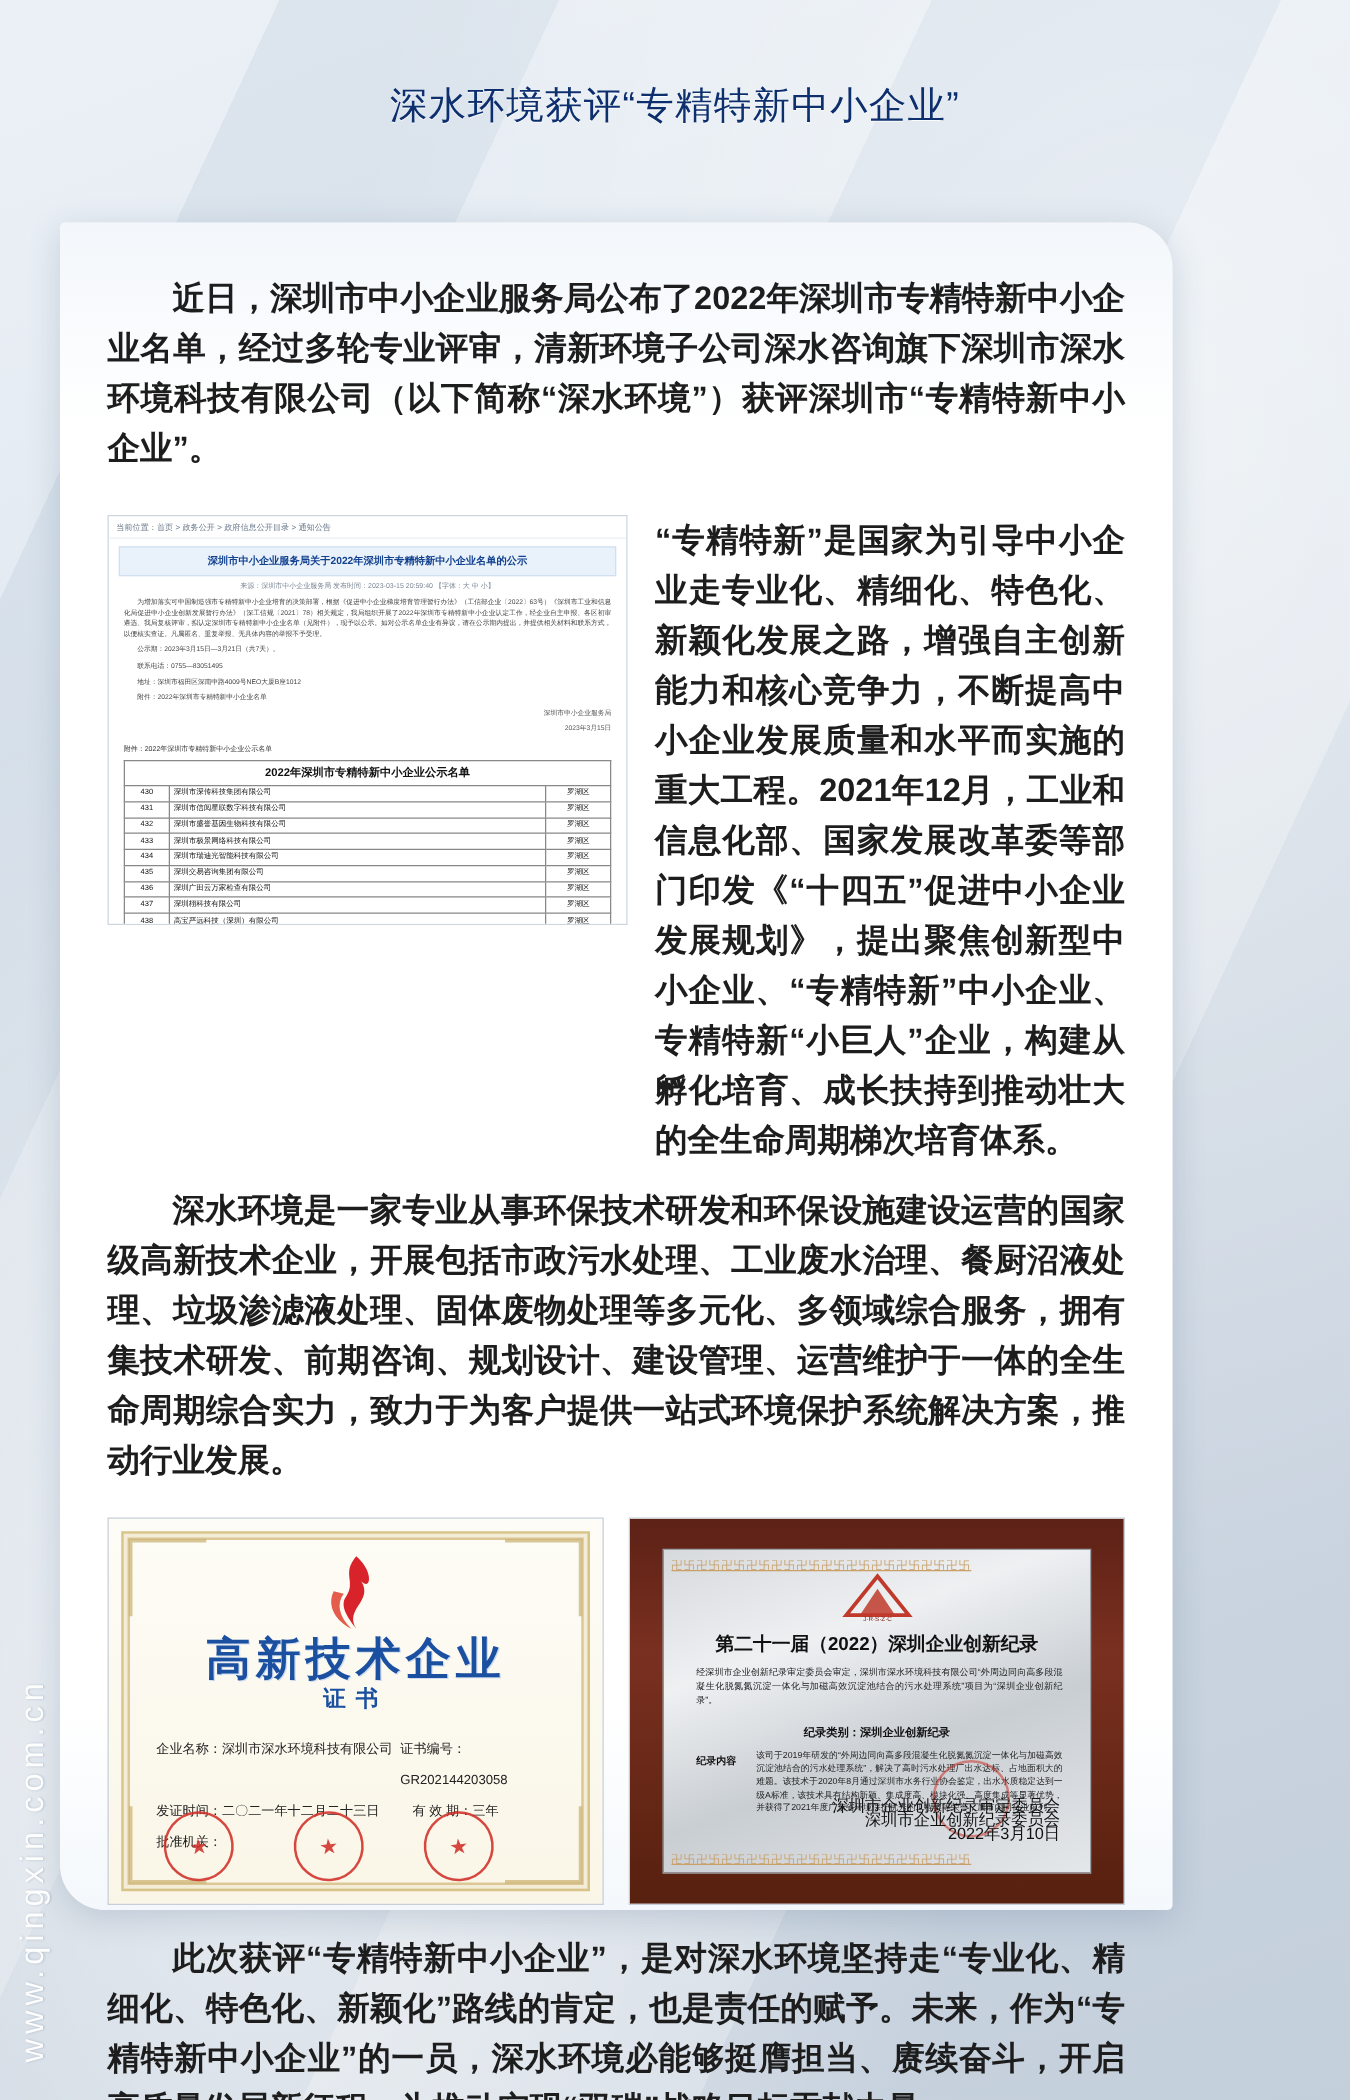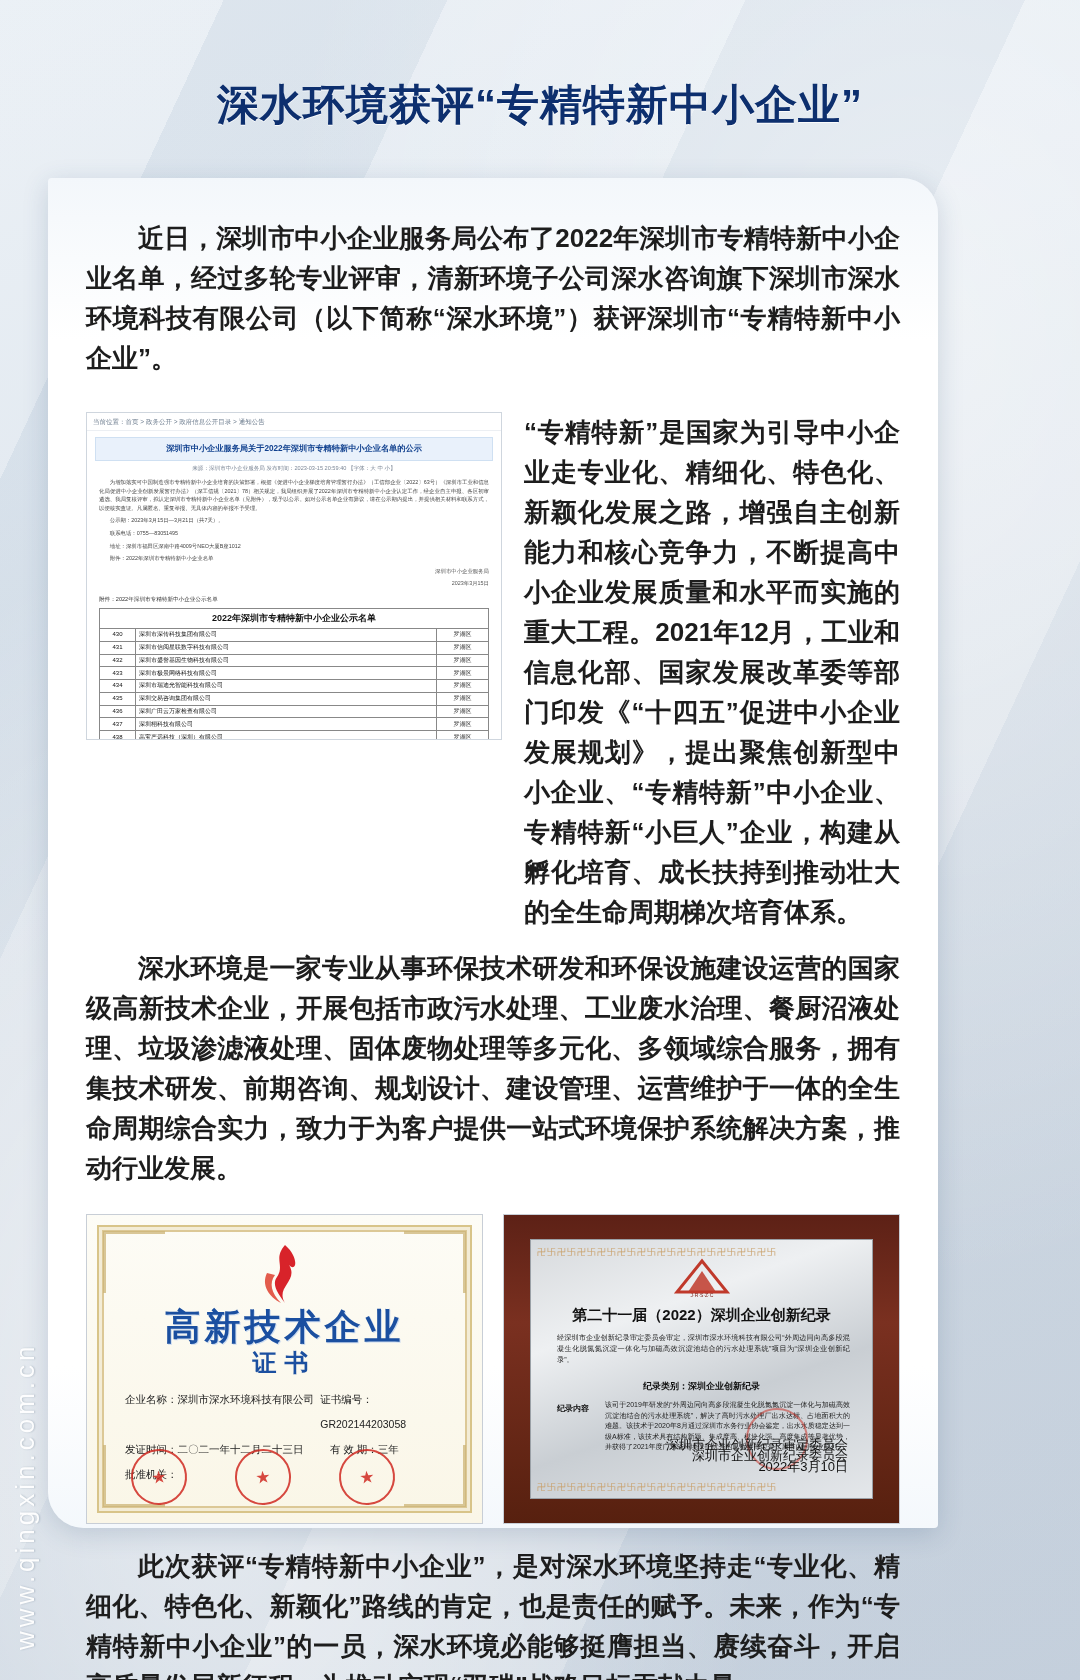--- a/index.html
+++ b/index.html
@@ -13,24 +13,24 @@
   
   .bg-haze {
     position:absolute; inset:0;
     background:
       radial-gradient(ellipse at 20% 85%, rgba(255,255,255,.55) 0%, rgba(255,255,255,0) 45%),
       radial-gradient(ellipse at 85% 20%, rgba(255,255,255,.45) 0%, rgba(255,255,255,0) 50%),
       linear-gradient(115deg, rgba(255,255,255,.15) 0 12%, rgba(190,205,220,.25) 12% 24%, rgba(255,255,255,.12) 24% 40%, rgba(175,192,210,.2) 40% 55%, rgba(255,255,255,.18) 55% 72%, rgba(185,200,216,.22) 72% 100%);
     pointer-events:none;
   }
   .title {
-    position:absolute; top:77px; left:0; width:1080px;
+    position:absolute; top:64px; left:0; width:1080px;
     text-align:center;
-    font-size:42px;
-    font-weight:bold;
+    font-size:30px;
+    font-weight:normal;
     color:#0d2f6e;
     letter-spacing:1px;
     text-shadow:0 1px 0 rgba(255,255,255,.8);
   }
   .card {
     position:absolute;
     left:48px; top:178px;
     width:890px; height:1350px;
     background:linear-gradient(180deg,#f3f7fb 0%,#ffffff 12%,#ffffff 88%,#f4f8fc 100%);
     border-radius:4px 36px 4px 36px;
@@ -131,21 +131,21 @@
     position:absolute; left:168px; top:28px; width:58px; height:62px;
   }
   .cert1 .ctitle {
     position:absolute; left:0; right:0; top:88px; text-align:center;
     font-size:36px; font-weight:bold; color:#1b4fa0;
     letter-spacing:4px;
     text-shadow:1px 1px 0 #cddcf0;
   }
   .cert1 .csub {
     position:absolute; left:0; right:0; top:132px; text-align:center;
-    font-size:24px; font-weight:bold; color:#1b4fa0; letter-spacing:8px;
+    font-size:18px; font-weight:bold; color:#1b4fa0; letter-spacing:8px;
   }
   .cert1 .fields {
     position:absolute; left:38px; right:30px; top:172px;
     font-size:10.5px; color:#222; line-height:25px;
   }
   .cert1 .fields .row { display:flex; }
   .cert1 .fields .row .a { width:205px; }
   .cert1 .stamps { position:absolute; left:44px; bottom:18px; display:flex; gap:48px; }
   .stamp {
     width:56px; height:56px; border-radius:50%;
@@ -157,21 +157,21 @@
   .stamp .star { font-size:17px; }
   
   .cert2 { background:linear-gradient(180deg,#5d2116 0%,#7a3020 35%,#57200f 100%); }
   .cert2 .plate {
     position:absolute; left:26px; top:24px; right:26px; bottom:24px;
     background:linear-gradient(160deg,#d7dadd 0%,#eef0f2 30%,#c9ced3 60%,#e4e7ea 100%);
     border:1px solid #9aa0a6;
   }
   .cert2 .fret {
     position:absolute; left:6px; right:6px; font-size:9px; color:#c9a06a;
-    letter-spacing:1px; white-space:nowrap; overflow:hidden;
+    letter-spacing:1px; white-space:nowrap; overflow:hidden;text-decoration:underline;
   }
   .cert2 .fret.top { top:6px; }
   .cert2 .fret.bot { bottom:4px; }
   .cert2 .logo2 {
     position:absolute; left:0; right:0; top:18px; text-align:center;
   }
   .cert2 .p2title {
     position:absolute; left:0; right:0; top:66px; text-align:center;
     font-size:15px; font-weight:bold; color:#111;
   }

